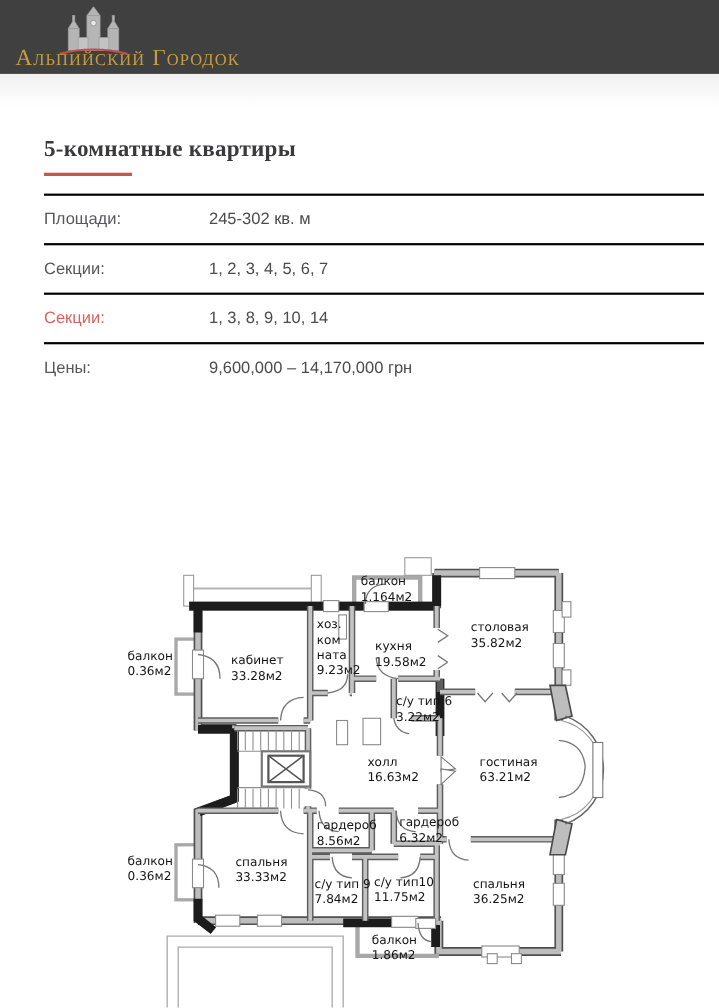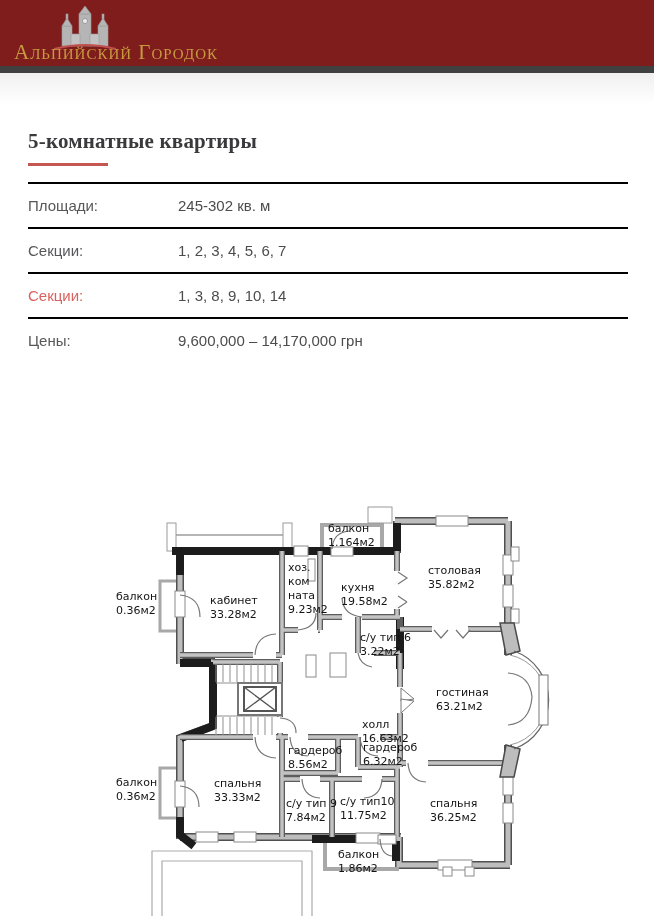--- a/index.html
+++ b/index.html
@@ -1,31 +1,31 @@
 <!DOCTYPE html>
 <html style="--accent: #c4574f; --link: #d9625e; --gold: #c79b40;"><head>
 <meta charset="utf-8">
 <style>
   html,body{margin:0;padding:0}
   body{
     width:654px;height:916px;overflow:hidden;position:relative;
     background:#fff;font-family:"Liberation Sans",sans-serif;
   }
   
-  .site-header{height:66px;position:relative;background:#7f1d1d;border-bottom:7px solid #404040}
+  .site-header{height:66px;position:relative;background:#404040;border-bottom:1px solid #404040}
   .logo{position:absolute;left:14px;top:4px;width:230px;height:60px;cursor:pointer}
   .logo-castle{position:absolute;left:40px;top:2px}
   .logo-text{
     position:absolute;left:0;top:36px;white-space:nowrap;
     font-family:"Liberation Serif",serif;font-variant:small-caps;
     font-size:21px;letter-spacing:1px;color:var(--gold,#c79b40);
   }
   .header-fade{height:30px;background:linear-gradient(#f0f0f0,#ffffff)}
   
-  .content{padding:0 28px}
+  .content{padding:0 40px}
   .page-title{
     font-family:"Liberation Serif",serif;font-size:21px;font-weight:bold;
     color:#3a3a3c;margin:26px 0 0 0;letter-spacing:.2px;
   }
   .title-accent{width:80px;height:3px;background:var(--accent,#c4574f);margin-top:9px}
   .specs{margin-top:16px;width:600px}
   .spec-row{display:flex;padding:13px 0;border-top:2px solid #000000;font-size:15px;color:#4c4c4e}
   .spec-label{width:150px;color:#57575a}
   .spec-row.accent .spec-label{color:var(--link,#d9625e);cursor:pointer}
   .usd-price{margin:14px 0 0 150px;font-size:15px;font-weight:bold;color:#414143}
@@ -197,21 +197,21 @@
 ната
 9.23м2</div>
     <div class="room-label" style="left: 218px; top: 17px;">балкон
 1.164м2</div>
     <div class="room-label" style="left: 231px; top: 76px;">кухня
 19.58м2</div>
     <div class="room-label" style="left: 318px; top: 59px;">столовая
 35.82м2</div>
     <div class="room-label" style="left: 250px; top: 126px;">с/у тип 6
 3.22м2</div>
-    <div class="room-label" style="left: 252px; top: 181px; margin-top: 32px;">холл
+    <div class="room-label" style="left: 224px; top: 181px;">холл
 16.63м2</div>
     <div class="room-label" style="left: 326px; top: 181px;">гостиная
 63.21м2</div>
     <div class="room-label" style="left: 178px; top: 239px;">гардероб
 8.56м2</div>
     <div class="room-label" style="left: 253px; top: 236px;">гардероб
 6.32м2</div>
     <div class="room-label" style="left: 6px; top: 271px;">балкон
 0.36м2</div>
     <div class="room-label" style="left: 104px; top: 272px;">спальня

